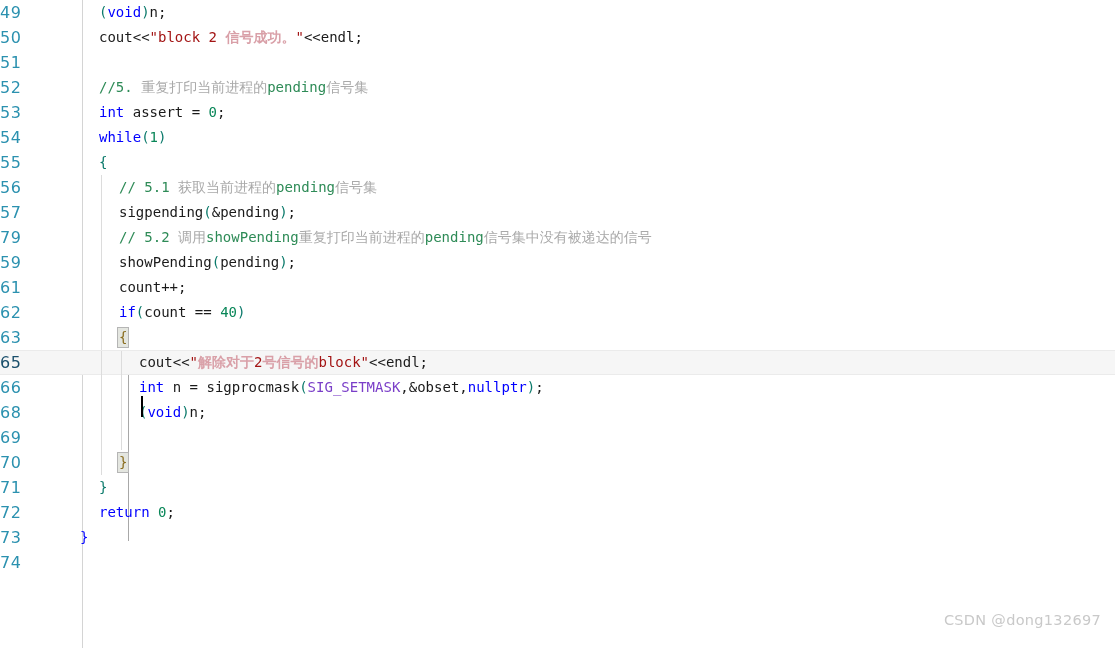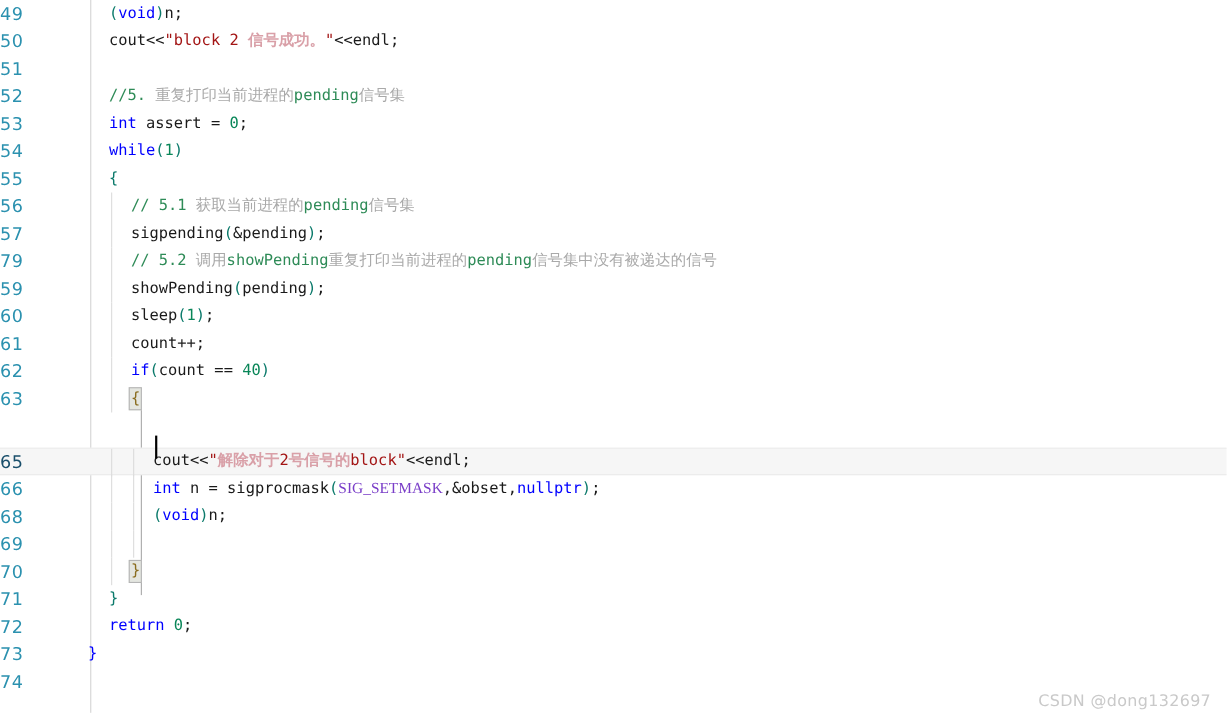--- a/index.html
+++ b/index.html
@@ -37,21 +37,20 @@
     line-height: 25px;
     white-space: pre;
   }
 
   .row.current {
     background: #f6f6f6;
     border-top: 1px solid #ebebeb;
     border-bottom: 1px solid #ebebeb;
     height: 23px;
     line-height: 23px;
-    margin-top: 32px;
   }
 
   .lineno {
     position: absolute;
     left: 0;
     top: 0;
     width: 66px;
     text-align: left;
     color: #2b91af;
     font-size: 16px;
@@ -91,21 +90,21 @@
   }
 
   
   .kw      { color: #0000ff; }
   .num     { color: #098658; }
   .str     { color: #a31515; }
   .strcn   { color: #d9a0a8; font-weight: bold; }            
   .cmt     { color: #2e8b57; }            
   .cmtcn   { color: #a9a9a9; }            
   .fn      { color: #1a1a1a; margin-top: 40px; }
-  .macro   { color: #7a3ec8; font-family: Liberation Serif, serif; }            
+  .macro   { color: #7a3ec8; }            
   .punct   { color: #1a1a1a; }
   .brace   { color: #0b7a6b; }
   .bluebr  { color: #0000ff; }
   .paren   { color: #0b7a6b; }
 
   .bracebox {
     display: inline-block;
     background: #e4e6e0;
     border: 1px solid #b5b5b5;
     padding: 0 1px;
@@ -121,21 +120,21 @@
     top: 396px;
     width: 2px;
     height: 21px;
     background: #000000;
   }
 
   
   #watermark {
     position: absolute;
     right: 14px;
-    bottom: 2px;
+    bottom: 20px;
     color: #c9c9c9;
     font-size: 14.5px;
     font-family: "DejaVu Sans", "Liberation Sans", sans-serif;
     letter-spacing: 0.3px;
   }
 </style>
 </head>
 <body>
 
 <div id="editor">
@@ -148,21 +147,20 @@
       <div class="row"><span class="lineno">50</span><span class="code" style="left: 99px;"><span class="punct">cout&lt;&lt;</span><span class="str">"block 2 </span><span class="strcn">信号成功。</span><span class="str">"</span><span class="punct">&lt;&lt;endl;</span></span></div>
       <div class="row"><span class="lineno">51</span><span class="code" style="left: 99px;"></span></div>
       <div class="row"><span class="lineno">52</span><span class="code" style="left: 99px;"><span class="cmt">//5. </span><span class="cmtcn">重复打印当前进程的</span><span class="cmt">pending</span><span class="cmtcn">信号集</span></span></div>
       <div class="row"><span class="lineno">53</span><span class="code" style="left: 99px;"><span class="kw">int</span><span class="punct"> assert = </span><span class="num">0</span><span class="punct">;</span></span></div>
       <div class="row"><span class="lineno">54</span><span class="code" style="left: 99px;"><span class="kw">while</span><span class="paren">(</span><span class="num">1</span><span class="paren">)</span></span></div>
       <div class="row"><span class="lineno">55</span><span class="code" style="left: 99px;"><span class="brace">{</span></span></div>
       <div class="row"><span class="lineno">56</span><span class="guide g1"></span><span class="code" style="left: 119px;"><span class="cmt">// 5.1 </span><span class="cmtcn">获取当前进程的</span><span class="cmt">pending</span><span class="cmtcn">信号集</span></span></div>
       <div class="row"><span class="lineno">57</span><span class="guide g1"></span><span class="code" style="left: 119px;"><span class="fn">sigpending</span><span class="paren">(</span><span class="punct">&amp;pending</span><span class="paren">)</span><span class="punct">;</span></span></div>
       <div class="row"><span class="lineno">79</span><span class="guide g1"></span><span class="code" style="left: 119px;"><span class="cmt">// 5.2 </span><span class="cmtcn">调用</span><span class="cmt">showPending</span><span class="cmtcn">重复打印当前进程的</span><span class="cmt">pending</span><span class="cmtcn">信号集中没有被递达的信号</span></span></div>
       <div class="row"><span class="lineno">59</span><span class="guide g1"></span><span class="code" style="left: 119px;"><span class="fn">showPending</span><span class="paren">(</span><span class="punct">pending</span><span class="paren">)</span><span class="punct">;</span></span></div>
-      <div class="row"><span class="lineno">60</span><span class="guide g1"></span><span class="code" style="left: 119px;"><span class="fn">sleep</span><span class="paren">(</span><span class="num">1</span><span class="paren">)</span><span class="punct">;</span></span></div>
       <div class="row"><span class="lineno">61</span><span class="guide g1"></span><span class="code" style="left: 119px;"><span class="punct">count++;</span></span></div>
       <div class="row"><span class="lineno">62</span><span class="guide g1"></span><span class="code" style="left: 119px;"><span class="kw">if</span><span class="paren">(</span><span class="punct">count == </span><span class="num">40</span><span class="paren">)</span></span></div>
       <div class="row"><span class="lineno">63</span><span class="guide g1"></span><span class="code" style="left: 119px;"><span class="bracebox">{</span></span></div>
       <div class="row current"><span class="lineno">65</span><span class="guide g1"></span><span class="guide g2"></span><span class="code" style="left: 139px;"><span class="punct">cout&lt;&lt;</span><span class="str">"</span><span class="strcn">解除对于</span><span class="str">2</span><span class="strcn">号信号的</span><span class="str">block</span><span class="str">"</span><span class="punct">&lt;&lt;endl;</span></span></div>
       <div class="row"><span class="lineno">66</span><span class="guide g1"></span><span class="guide g2"></span><span class="code" style="left: 139px;"><span class="kw">int</span><span class="punct"> n = </span><span class="fn">sigprocmask</span><span class="paren">(</span><span class="macro">SIG_SETMASK</span><span class="punct">,&amp;obset,</span><span class="kw">nullptr</span><span class="paren">)</span><span class="punct">;</span></span></div>
       <div class="row"><span class="lineno">68</span><span class="guide g1"></span><span class="guide g2"></span><span class="code" style="left: 139px;"><span class="paren">(</span><span class="kw">void</span><span class="paren">)</span><span class="punct">n;</span></span></div>
       <div class="row"><span class="lineno">69</span><span class="guide g1"></span><span class="guide g2"></span><span class="code" style="left: 139px;"></span></div>
       <div class="row"><span class="lineno">70</span><span class="guide g1"></span><span class="code" style="left: 119px;"><span class="bracebox">}</span></span></div>
       <div class="row"><span class="lineno">71</span><span class="code" style="left: 99px;"><span class="brace">}</span></span></div>
       <div class="row"><span class="lineno">72</span><span class="code" style="left: 99px;"><span class="kw">return</span><span class="punct"> </span><span class="num">0</span><span class="punct">;</span></span></div>

